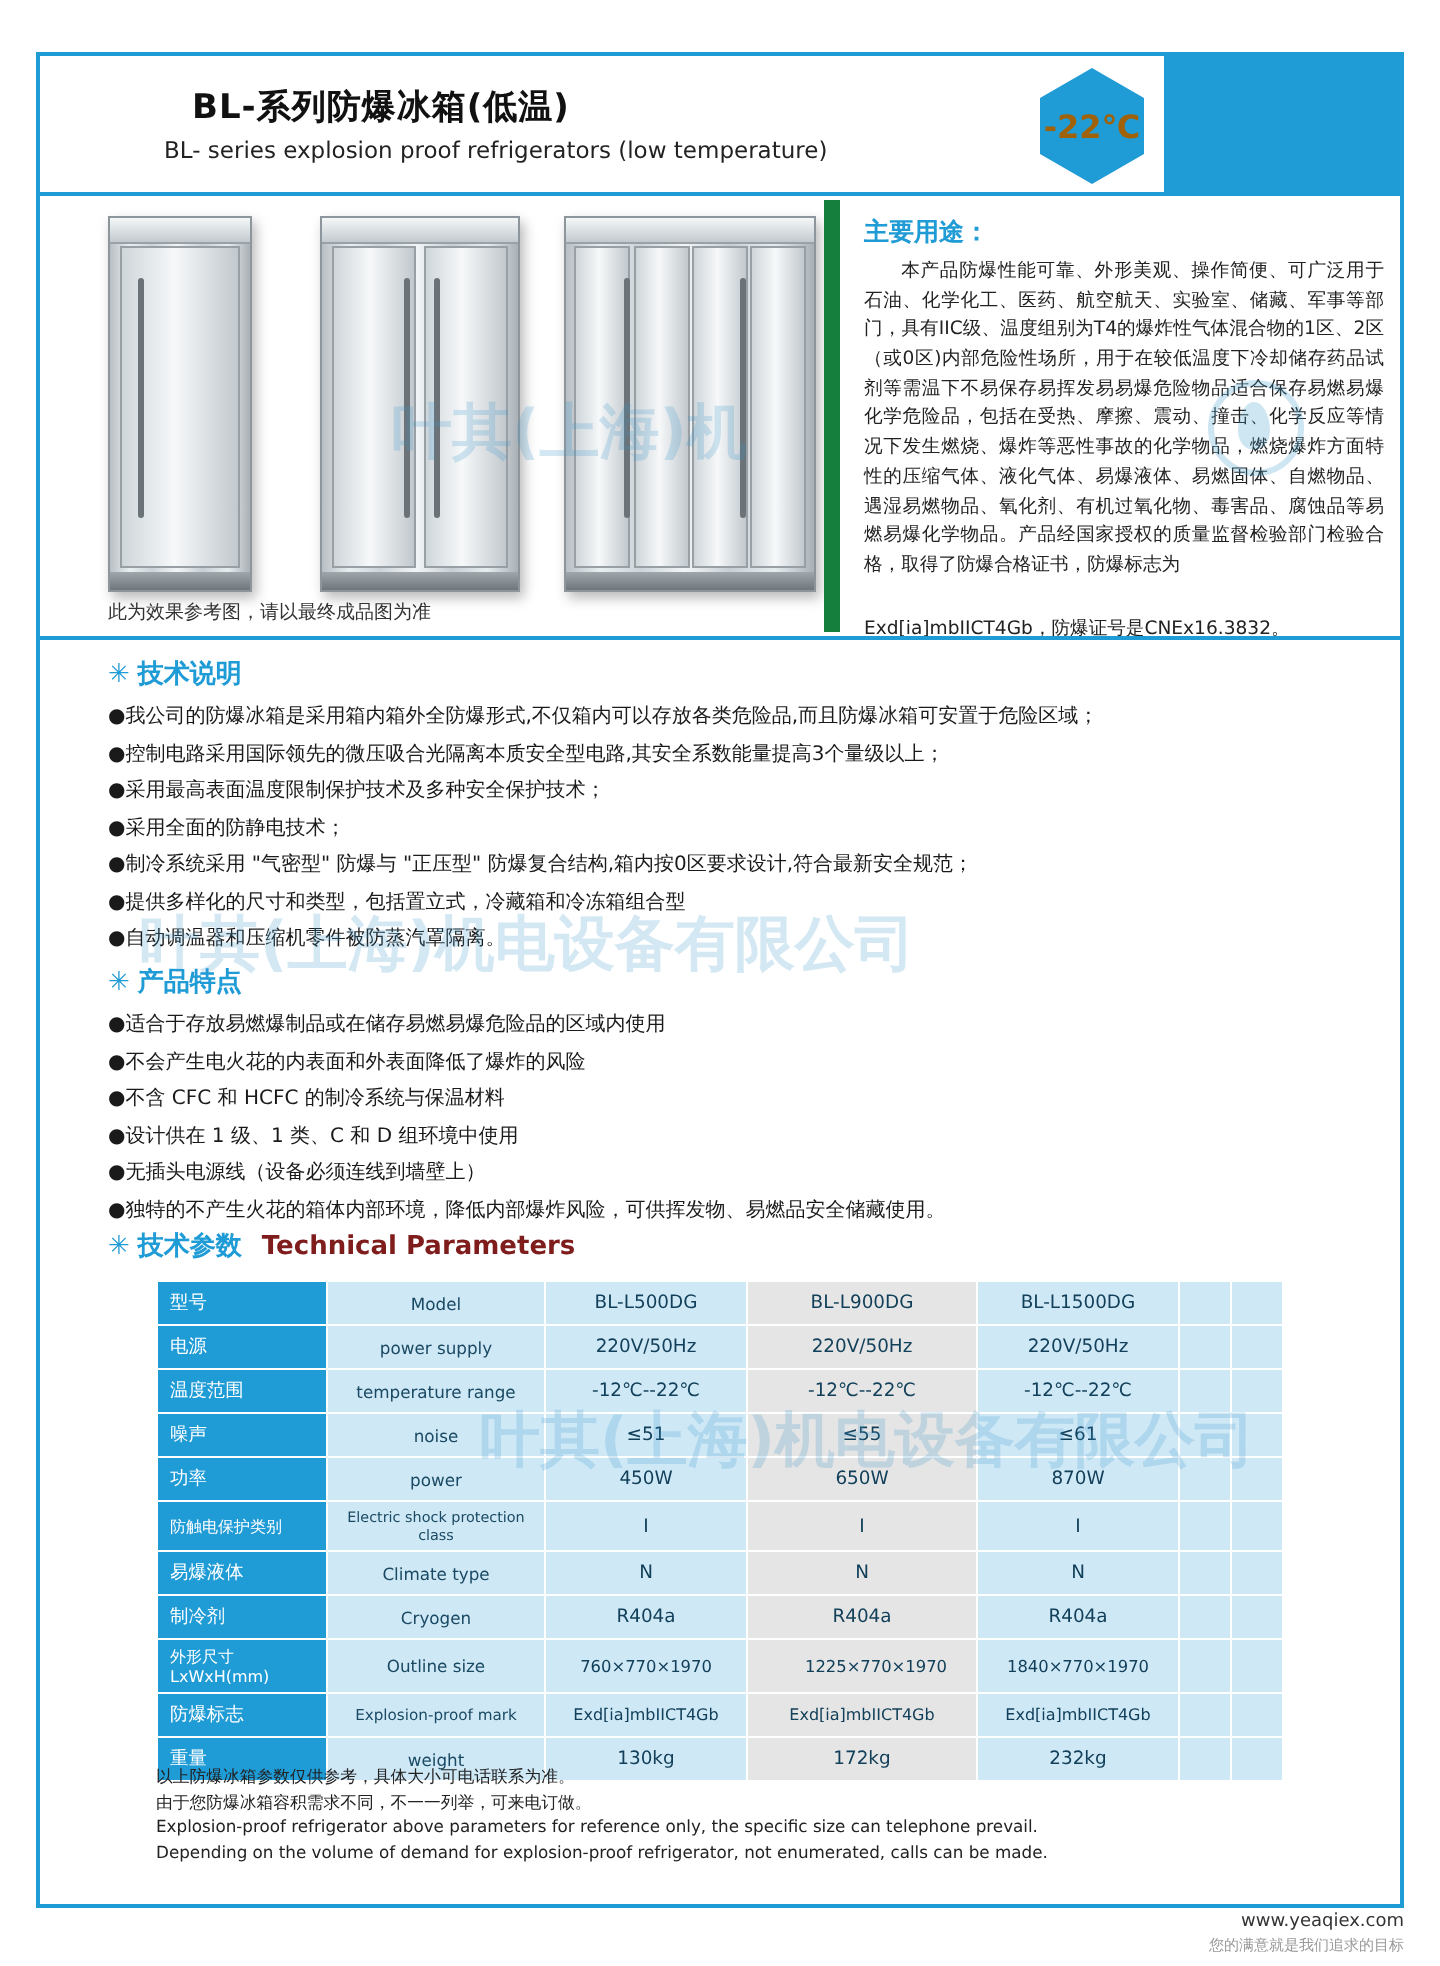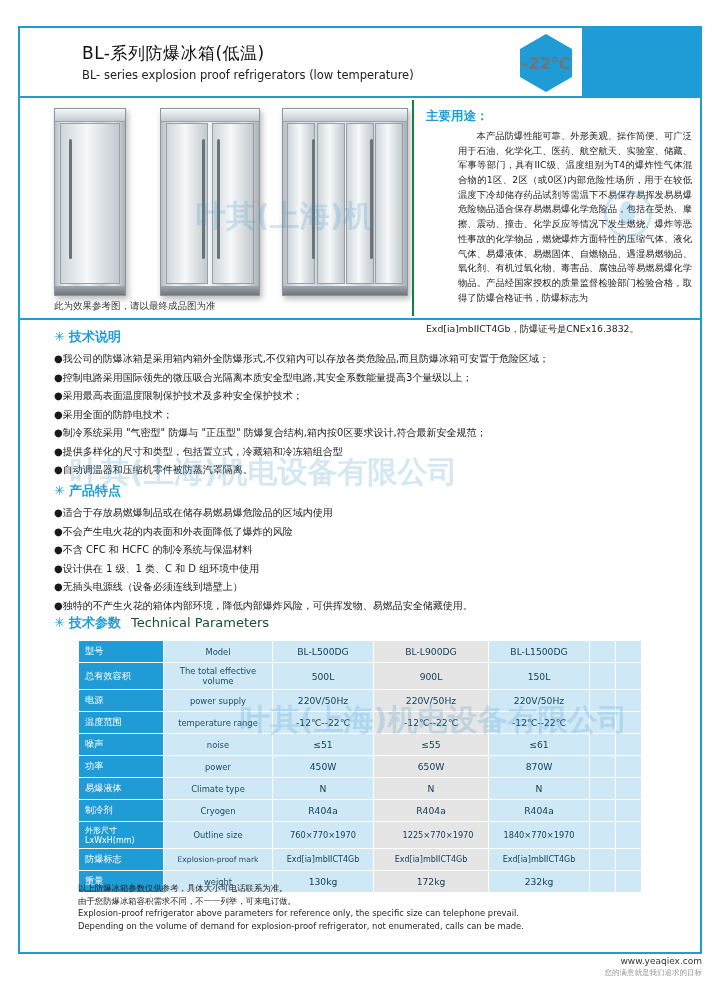--- a/index.html
+++ b/index.html
@@ -24,36 +24,36 @@
   .header{
     position:absolute;left:20px;top:28px;width:680px;height:70px;
     box-sizing:border-box;
     border-bottom:2px solid #1f9bd6;
   }
   .header-blue{
     position:absolute;right:0;top:0;width:118px;height:68px;
     background:#1f9bd6;
   }
   .title-cn{
-    position:absolute;left:62px;top:14px;
-    font-size:17px;font-weight:normal;color:#111;
+    position:absolute;left:76px;top:14px;
+    font-size:17px;font-weight:bold;color:#111;
     letter-spacing:.5px;
   }
   .title-en{
     position:absolute;left:62px;top:40px;
     font-size:11.5px;color:#222;
   }
   .hexwrap{
     position:absolute;left:495px;top:4px;width:62px;height:62px;
   }
   .hexwrap svg{display:block;}
   .hextxt{
     position:absolute;left:0;top:0;width:62px;height:62px;
     display:flex;align-items:center;justify-content:center;
-    color:#737373;font-size:16px;font-weight:bold;
+    color:#a16207;font-size:16px;font-weight:bold;
   }
   
   .photos{
     position:absolute;left:20px;top:100px;width:432px;height:216px;
     background:#fff;
   }
   .fridge{
     position:absolute;top:8px;
     background:linear-gradient(90deg,#b9bfc4 0%,#e9eef1 14%,#cdd4d8 30%,#f2f5f7 48%,#c8cfd4 66%,#e7ecef 84%,#aab1b6 100%);
     border:1px solid #8d969c;
@@ -66,41 +66,41 @@
   .fr-top{position:absolute;left:0;top:0;right:0;height:12px;background:linear-gradient(180deg,#f4f7f8,#c3cacf);border-bottom:1px solid #9aa2a8;}
   .fr-base{position:absolute;left:0;bottom:0;right:0;height:9px;background:linear-gradient(180deg,#9fa7ad,#6f777c);}
   .fr-door{position:absolute;top:14px;bottom:11px;background:linear-gradient(90deg,#cfd6da,#f6f8f9 45%,#c2c9ce);border:1px solid #98a0a6;box-sizing:border-box;}
   .fr-handle{position:absolute;width:3px;background:#6b7378;border-radius:2px;}
   .photo-note{
     position:absolute;left:34px;top:200px;font-size:9.5px;color:#333;
   }
   
   .usage{
     position:absolute;left:412px;top:100px;width:290px;height:216px;
-    border-left:2px solid #15803d;
+    border-left:8px solid #15803d;
     box-sizing:border-box;padding:8px 10px 0 12px;
   }
   .usage h3{
     margin:0 0 4px 0;font-size:12.5px;color:#1f9bd6;font-weight:bold;
   }
   .usage p{
     margin:0;font-size:9.3px;line-height:1.58;color:#222;text-align:justify;
   }
-  .usage .indent{text-indent:2em;margin-left:32px;}
+  .usage .indent{text-indent:2em;}
   .usage .cert{margin-top:17px;font-size:9.3px;}
   
   .hr-blue{
     position:absolute;left:20px;width:680px;height:2px;background:#1f9bd6;
   }
   
   .sec-h{
     position:absolute;font-size:13px;font-weight:bold;color:#1f9bd6;
   }
   .sec-h .star{color:#1f9bd6;font-size:13px;margin-right:4px;}
-  .sec-h .en{color:#14532d;font-weight:normal;margin-left:10px;margin-top:45px;}
+  .sec-h .en{color:#7f1d1d;font-weight:bold;margin-left:10px;margin-top:45px;}
   .bullets{
     position:absolute;left:54px;font-size:10px;line-height:1.85;color:#1a1a1a;
   }
   .bullets div{white-space:nowrap;}
   
   .tbl{
     position:absolute;left:78px;top:640px;width:564px;
     border-collapse:collapse;font-size:9.2px;
   }
   .tbl td{
@@ -247,29 +247,20 @@
       <tr>
         <td class="lab">型号</td>
         <td class="lab-en">Model</td>
         <td class="val">BL-L500DG</td>
         <td class="valalt">BL-L900DG</td>
         <td class="val">BL-L1500DG</td>
         <td class="pad"></td>
         <td class="pad"></td>
       </tr>
       <tr>
-        <td class="lab">总有效容积</td>
-        <td class="lab-en">The total effective volume</td>
-        <td class="val">500L</td>
-        <td class="valalt">900L</td>
-        <td class="val">150L</td>
-        <td class="pad"></td>
-        <td class="pad"></td>
-      </tr>
-      <tr>
         <td class="lab">电源</td>
         <td class="lab-en">power supply</td>
         <td class="val">220V/50Hz</td>
         <td class="valalt">220V/50Hz</td>
         <td class="val">220V/50Hz</td>
         <td class="pad"></td>
         <td class="pad"></td>
       </tr>
       <tr>
         <td class="lab">温度范围</td>
@@ -292,20 +283,29 @@
       <tr>
         <td class="lab">功率</td>
         <td class="lab-en">power</td>
         <td class="val">450W</td>
         <td class="valalt">650W</td>
         <td class="val">870W</td>
         <td class="pad"></td>
         <td class="pad"></td>
       </tr>
       <tr>
+        <td class="lab" style="font-size:8px;">防触电保护类别</td>
+        <td class="lab-en" style="font-size:7.2px;">Electric shock protection class</td>
+        <td class="val">I</td>
+        <td class="valalt">I</td>
+        <td class="val">I</td>
+        <td class="pad"></td>
+        <td class="pad"></td>
+      </tr>
+      <tr>
         <td class="lab">易爆液体</td>
         <td class="lab-en">Climate type</td>
         <td class="val">N</td>
         <td class="valalt">N</td>
         <td class="val">N</td>
         <td class="pad"></td>
         <td class="pad"></td>
       </tr>
       <tr>
         <td class="lab">制冷剂</td>

